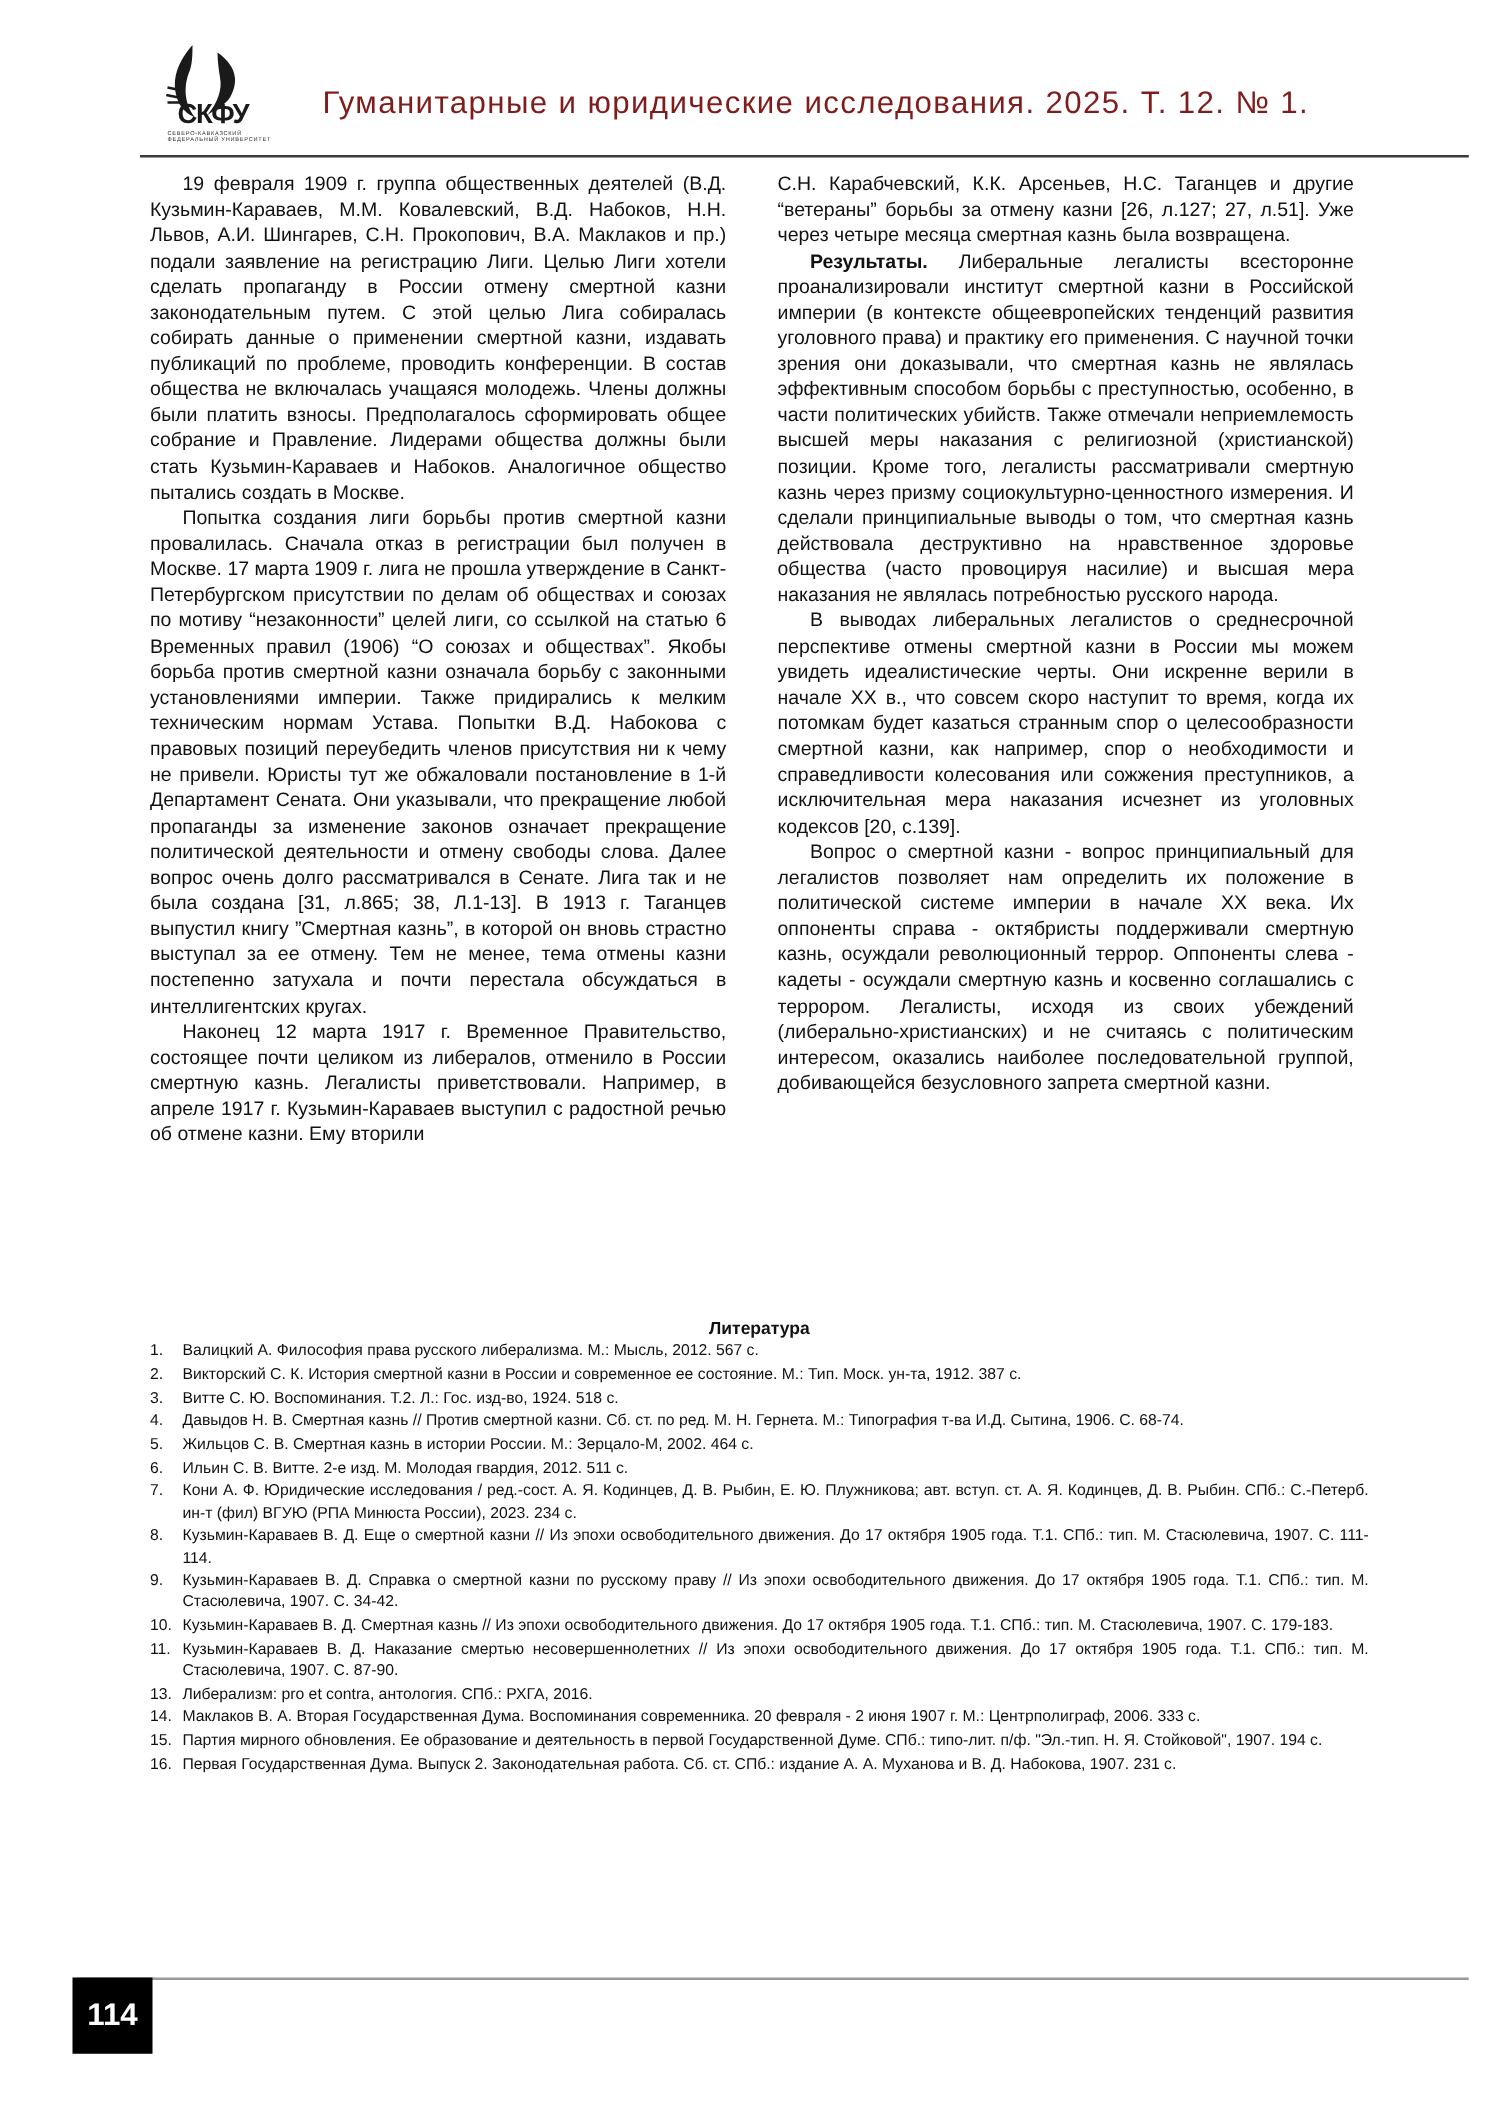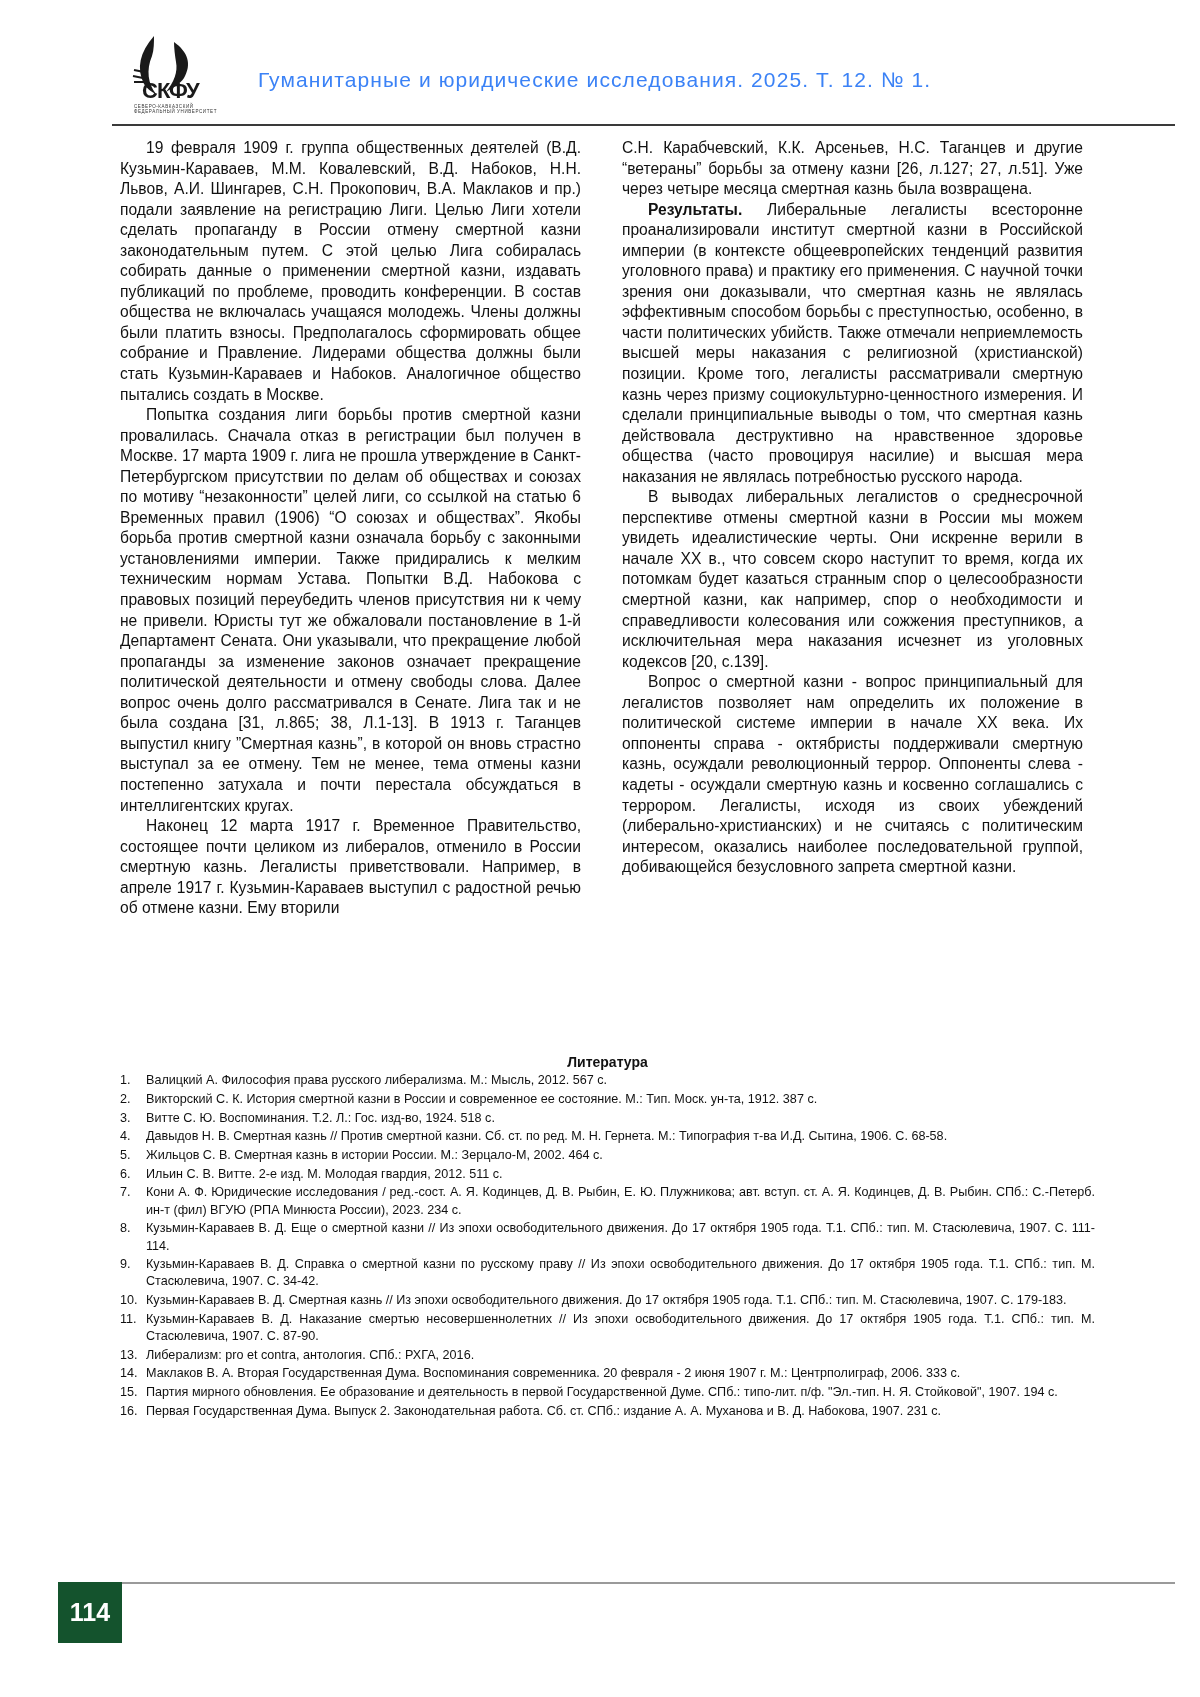--- a/index.html
+++ b/index.html
@@ -2,34 +2,34 @@
 <html><head>
 <meta charset="utf-8">
 <style>
   html, body { margin: 0; padding: 0; background: #ffffff; }
   body { width: 1200px; height: 1697px; position: relative; overflow: hidden; font-family: "Liberation Sans", sans-serif; color: #111; }
   .header { position: absolute; left: 0; top: 0; width: 1200px; height: 158px; }
   .logo { position: absolute; left: 130px; top: 34px; width: 96px; height: 86px; }
   .logo svg { position: absolute; left: 0; top: 0; }
   .logo-text { position: absolute; left: 12px; top: 44px; font-size: 22px; font-weight: bold; letter-spacing: -1px; color: #1a1a1a; }
   .logo-sub { position: absolute; left: 4px; top: 70px; font-size: 4.5px; line-height: 5px; color: #333; letter-spacing: 0.6px; white-space: nowrap; }
-  .journal-title { position: absolute; left: 258px; top: 68px; font-size: 21px; color: #3b82f6; letter-spacing: 1.1px; white-space: nowrap; }
+  .journal-title { position: absolute; left: 258px; top: 68px; font-size: 25px; color: #7f1d1d; letter-spacing: 1.1px; white-space: nowrap; }
   .header-rule { position: absolute; left: 112px; top: 124px; width: 1063px; height: 2px; background: #3a3a3a; }
   .col { position: absolute; top: 138px; width: 461px; font-size: 15.6px; line-height: 20.55px; text-align: justify; }
   .col.left { left: 120px; }
   .col.right { left: 622px; }
   .col p { margin: 0; text-indent: 26px; }
   .col p.noindent { text-indent: 0; }
   .col b { font-weight: bold; }
   .refs { position: absolute; left: 120px; top: 1054px; width: 975px; font-size: 12.6px; line-height: 17.2px; }
   .refs-title { text-align: center; font-weight: bold; font-size: 14px; margin-bottom: 1px; }
   .ref { position: relative; padding-left: 26px; margin: 0 0 1.5px 0; text-align: justify; }
   .ref-num { position: absolute; left: 0; top: 0; }
   .footer-rule { position: absolute; left: 62px; top: 1582px; width: 1113px; height: 2px; background: #9a9a9a; }
-  .page-num-box { position: absolute; left: 58px; top: 1582px; width: 64px; height: 61px; background: #14532d; color: #fff; font-size: 25px; font-weight: bold; display: flex; align-items: center; justify-content: center; }
+  .page-num-box { position: absolute; left: 58px; top: 1582px; width: 64px; height: 61px; background: #000000; color: #fff; font-size: 25px; font-weight: bold; display: flex; align-items: center; justify-content: center; }
 </style>
 </head>
 <body>
 
 <div class="header">
   <div class="logo">
     <svg width="96" height="70" viewBox="0 0 96 70">
       <path d="M24 2 C10 18, 6 34, 14 50 C18 56, 22 58, 26 60 C18 50, 16 36, 22 22 C24 16, 24 8, 24 2 Z" fill="#1a1a1a"></path>
       <path d="M44 8 C58 18, 62 30, 54 44 C50 50, 42 54, 36 58 C44 48, 48 38, 46 28 C45 22, 44 14, 44 8 Z" fill="#1a1a1a"></path>
       <path d="M4 36 L14 38 M3 42 L13 44 M4 48 L14 48" stroke="#1a1a1a" stroke-width="2"></path>
@@ -56,21 +56,21 @@
   <p>В выводах либеральных легалистов о среднесрочной перспективе отмены смертной казни в России мы можем увидеть идеалистические черты. Они искренне верили в начале XX в., что совсем скоро наступит то время, когда их потомкам будет казаться странным спор о целесообразности смертной казни, как например, спор о необходимости и справедливости колесования или сожжения преступников, а исключительная мера наказания исчезнет из уголовных кодексов [20, с.139].</p>
   <p>Вопрос о смертной казни - вопрос принципиальный для легалистов позволяет нам определить их положение в политической системе империи в начале XX века. Их оппоненты справа - октябристы поддерживали смертную казнь, осуждали революционный террор. Оппоненты слева - кадеты - осуждали смертную казнь и косвенно соглашались с террором. Легалисты, исходя из своих убеждений (либерально-христианских) и не считаясь с политическим интересом, оказались наиболее последовательной группой, добивающейся безусловного запрета смертной казни.</p>
 </div>
 
 <div class="refs">
   <div class="refs-title">Литература</div>
   <div id="ref-list">
       <div class="ref"><span class="ref-num">1.</span><span>Валицкий А. Философия права русского либерализма. М.: Мысль, 2012. 567 с.</span></div>
       <div class="ref"><span class="ref-num">2.</span><span>Викторский С. К. История смертной казни в России и современное ее состояние. М.: Тип. Моск. ун-та, 1912. 387 с.</span></div>
       <div class="ref"><span class="ref-num">3.</span><span>Витте С. Ю. Воспоминания. Т.2. Л.: Гос. изд-во, 1924. 518 с.</span></div>
-      <div class="ref"><span class="ref-num">4.</span><span>Давыдов Н. В. Смертная казнь // Против смертной казни. Сб. ст. по ред. М. Н. Гернета. М.: Типография т-ва И.Д. Сытина, 1906. С. 68-58.</span></div>
+      <div class="ref"><span class="ref-num">4.</span><span>Давыдов Н. В. Смертная казнь // Против смертной казни. Сб. ст. по ред. М. Н. Гернета. М.: Типография т-ва И.Д. Сытина, 1906. С. 68-74.</span></div>
       <div class="ref"><span class="ref-num">5.</span><span>Жильцов С. В. Смертная казнь в истории России. М.: Зерцало-М, 2002. 464 с.</span></div>
       <div class="ref"><span class="ref-num">6.</span><span>Ильин С. В. Витте. 2-е изд. М. Молодая гвардия, 2012. 511 с.</span></div>
       <div class="ref"><span class="ref-num">7.</span><span>Кони А. Ф. Юридические исследования / ред.-сост. А. Я. Кодинцев, Д. В. Рыбин, Е. Ю. Плужникова; авт. вступ. ст. А. Я. Кодинцев, Д. В. Рыбин. СПб.: С.-Петерб. ин-т (фил) ВГУЮ (РПА Минюста России), 2023. 234 с.</span></div>
       <div class="ref"><span class="ref-num">8.</span><span>Кузьмин-Караваев В. Д. Еще о смертной казни // Из эпохи освободительного движения. До 17 октября 1905 года. Т.1. СПб.: тип. М. Стасюлевича, 1907. С. 111-114.</span></div>
       <div class="ref"><span class="ref-num">9.</span><span>Кузьмин-Караваев В. Д. Справка о смертной казни по русскому праву // Из эпохи освободительного движения. До 17 октября 1905 года. Т.1. СПб.: тип. М. Стасюлевича, 1907. С. 34-42.</span></div>
       <div class="ref"><span class="ref-num">10.</span><span>Кузьмин-Караваев В. Д. Смертная казнь // Из эпохи освободительного движения. До 17 октября 1905 года. Т.1. СПб.: тип. М. Стасюлевича, 1907. С. 179-183.</span></div>
       <div class="ref"><span class="ref-num">11.</span><span>Кузьмин-Караваев В. Д. Наказание смертью несовершеннолетних // Из эпохи освободительного движения. До 17 октября 1905 года. Т.1. СПб.: тип. М. Стасюлевича, 1907. С. 87-90.</span></div>
       <div class="ref"><span class="ref-num">13.</span><span>Либерализм: pro et contra, антология. СПб.: РХГА, 2016.</span></div>
       <div class="ref"><span class="ref-num">14.</span><span>Маклаков В. А. Вторая Государственная Дума. Воспоминания современника. 20 февраля - 2 июня 1907 г. М.: Центрполиграф, 2006. 333 с.</span></div>
       <div class="ref"><span class="ref-num">15.</span><span>Партия мирного обновления. Ее образование и деятельность в первой Государственной Думе. СПб.: типо-лит. п/ф. "Эл.-тип. Н. Я. Стойковой", 1907. 194 с.</span></div>

